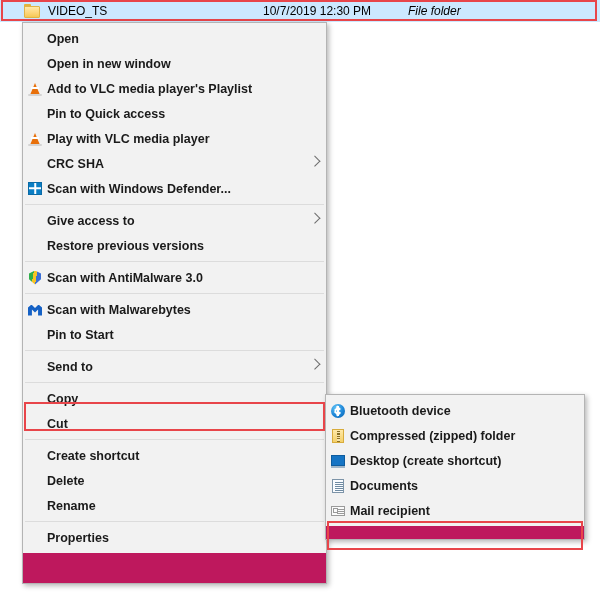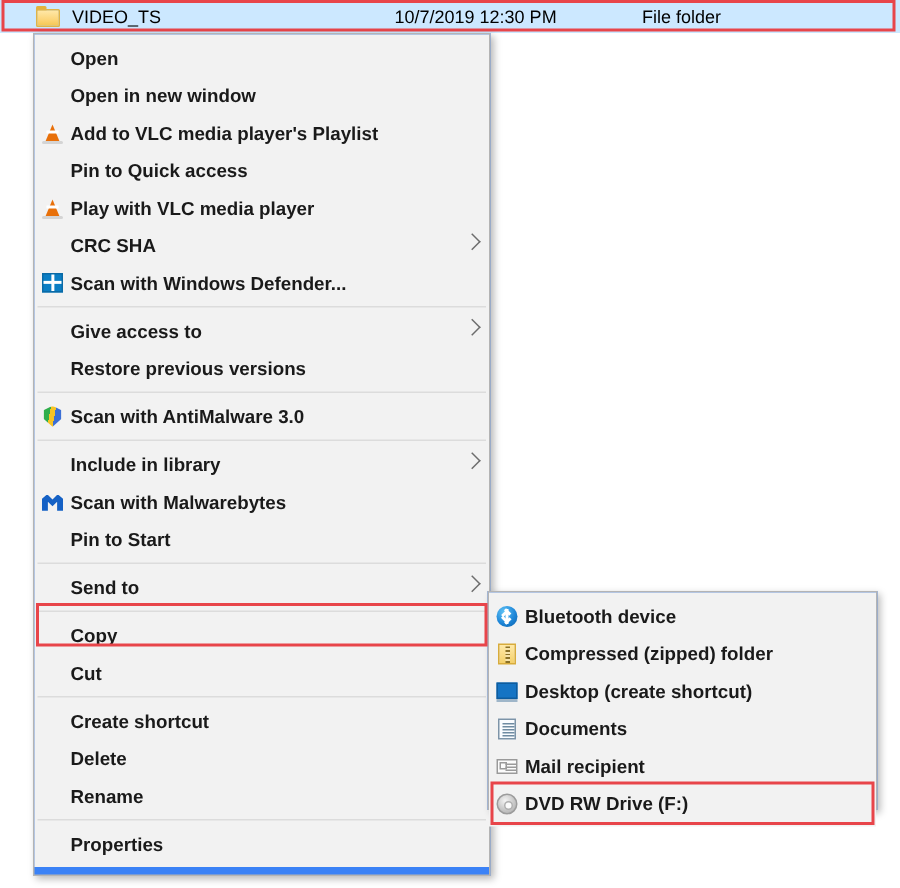--- a/index.html
+++ b/index.html
@@ -48,26 +48,26 @@
   .file-icon .body {
     position: absolute; left: 0; top: 2px;
     width: 16px; height: 12px;
     background: linear-gradient(180deg,#ffe8a8 0%, #fcd579 60%, #f5c855 100%);
     border: 1px solid #e0b347;
     border-radius: 1px;
     box-sizing: border-box;
   }
   .file-name { flex: 0 0 auto; }
   .file-date { position: absolute; left: 263px; }
-  .file-type { position: absolute; left: 428px; }
+  .file-type { position: absolute; left: 408px; font-style: italic; }
 
   
   .menu {
     position: absolute;
-    background: #3b82f6;
+    background: #be185d;
     border: 1px solid #b4b4b4;
     box-shadow: 2px 2px 5px rgba(0,0,0,0.28);
     font-size: 12.5px;
     color: #1a1a1a;
     box-sizing: border-box;
   }
   .menu-inner {
     background: #f2f2f2;
     padding: 3px 0;
   }
@@ -320,24 +320,20 @@
           <span class="lbl">Restore previous versions</span>
         </div>
         <div class="sep"></div>
         <div class="mi">
           <span class="ico">
             <i class="ic-am"></i>
           </span>
           <span class="lbl">Scan with AntiMalware 3.0</span>
         </div>
         <div class="sep"></div>
-        <div class="mi no-ico">
-          <span class="lbl">Include in library</span>
-          <span class="arrow"></span>
-        </div>
         <div class="mi">
           <span class="ico">
             <i class="ic-mb"></i>
           </span>
           <span class="lbl">Scan with Malwarebytes</span>
         </div>
         <div class="mi no-ico">
           <span class="lbl">Pin to Start</span>
         </div>
         <div class="sep"></div>
@@ -401,24 +397,18 @@
           <span class="lbl">Documents</span>
         </div>
         <div class="mi">
           <span class="ico">
             <i class="ic-mail">
               <i class="stamp"></i>
             </i>
           </span>
           <span class="lbl">Mail recipient</span>
         </div>
-        <div class="mi">
-          <span class="ico">
-            <i class="ic-dvd"></i>
-          </span>
-          <span class="lbl">DVD RW Drive (F:)</span>
-        </div>
       </div>
   </div>
 
 <div class="redbox" style="left: 24px; top: 402px; width: 301px; height: 29px;"></div>
     <div class="redbox" style="left: 327px; top: 521px; width: 256px; height: 29px;"></div>
   </div>
 
 </body></html>

